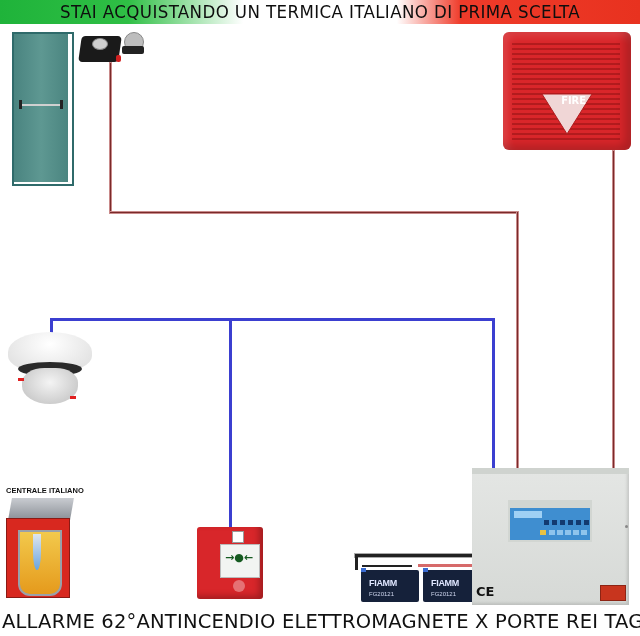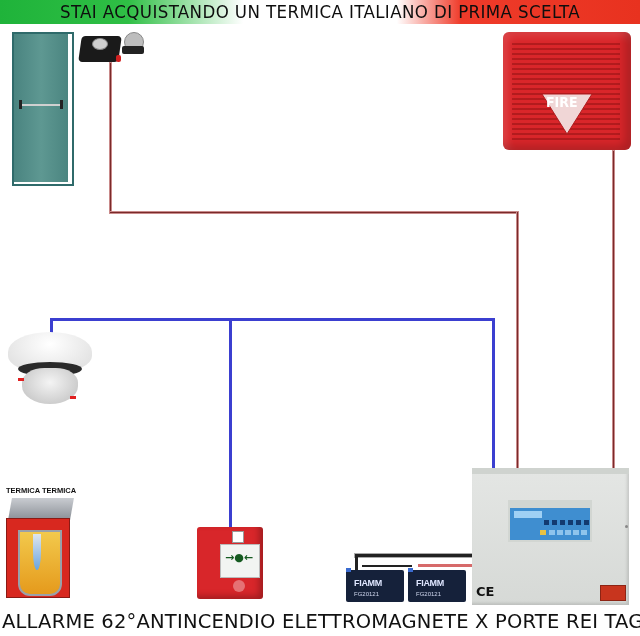--- a/index.html
+++ b/index.html
@@ -40,21 +40,21 @@
   #magnet-disc { left: 92px; top: 38px; width: 14px; height: 10px; border-radius: 50%; background: #cfcfcf; border: 1px solid #888; }
   #magnet-led { left: 116px; top: 55px; width: 5px; height: 7px; background: #d02020; border-radius: 2px; }
   #armature { left: 124px; top: 32px; width: 18px; height: 18px; border-radius: 50%; background: #bdbdbd; border: 1px solid #888; }
   #armature-base { left: 122px; top: 46px; width: 22px; height: 8px; background: #222; border-radius: 2px; }
 
   
   #siren { left: 503px; top: 32px; width: 128px; height: 118px; background: #d9262a; border-radius: 6px; box-shadow: inset -6px -4px 10px rgba(0,0,0,0.2), inset 4px 4px 8px rgba(255,255,255,0.15); }
   #siren-grille { left: 512px; top: 40px; width: 108px; height: 100px;
     background: repeating-linear-gradient(0deg, rgba(90,0,0,0.55) 0 2px, transparent 2px 5px); opacity: 0.55; }
   #siren-tri { left: 540px; top: 92px; width: 54px; height: 44px; }
-  #siren-fire { left: 546px; top: 94px; width: 40px; text-align: left; font-size: 14px; font-weight: bold; color: #fff; font-family: "DejaVu Sans Condensed", "DejaVu Sans", sans-serif; }
+  #siren-fire { left: 546px; top: 94px; width: 40px; text-align: right; font-size: 11px; font-weight: bold; color: #fff; font-family: "DejaVu Sans Condensed", "DejaVu Sans", sans-serif; }
 
   
   #det-top { left: 8px; top: 332px; width: 84px; height: 40px; background: radial-gradient(ellipse at 50% 30%, #ffffff, #dcdcdc); border-radius: 50% 50% 40% 40%; }
   #det-ring { left: 18px; top: 362px; width: 64px; height: 14px; background: #2a2a2a; border-radius: 50%; }
   #det-bottom { left: 22px; top: 368px; width: 56px; height: 36px; background: radial-gradient(ellipse at 50% 40%, #f4f4f4, #bdbdbd); border-radius: 40% 40% 50% 50%; }
   #det-led1 { left: 18px; top: 378px; width: 6px; height: 3px; background: #e02020; }
   #det-led2 { left: 70px; top: 396px; width: 6px; height: 3px; background: #e02020; }
 
   
   #boiler-label { left: 6px; top: 486px; font-size: 7.5px; font-weight: bold; color: #111; font-family: "Liberation Sans", sans-serif; white-space: nowrap; }
@@ -64,21 +64,21 @@
   #boiler-flame { left: 33px; top: 534px; width: 8px; height: 36px; background: linear-gradient(#dfe6ee, #6aa5e0); border-radius: 0 0 50% 50%; }
 
   
   #callpoint { left: 197px; top: 527px; width: 66px; height: 72px; background: #d8262a; border-radius: 3px; box-shadow: inset -4px -3px 6px rgba(0,0,0,0.25); }
   #cp-icon { left: 232px; top: 531px; width: 10px; height: 10px; background: #fff; border: 1px solid #999; }
   #cp-window { left: 220px; top: 544px; width: 38px; height: 32px; background: #f2f4f2; border: 1px solid #bbb; }
   #cp-arrows { left: 220px; top: 551px; width: 38px; text-align: center; font-size: 11px; color: #155a20; font-weight: bold; }
   #cp-key { left: 233px; top: 580px; width: 12px; height: 12px; border-radius: 50%; background: rgba(255,255,255,0.35); }
 
   
-  .battery { width: 58px; height: 32px; background: #15213a; border-radius: 2px; }
+  .battery { width: 58px; height: 32px; background: #15213a; border-radius: 2px; margin-left: 15px; }
   .batt-brand { font-size: 9px; font-weight: bold; color: #dfe6ff; font-family: "Liberation Sans", sans-serif; letter-spacing: -0.3px; }
   .batt-model { font-size: 6px; color: #cfd6ee; font-family: "Liberation Sans", sans-serif; }
   .batt-term { width: 5px; height: 4px; background: #3a6bd0; }
 
   
   #panel { left: 472px; top: 468px; width: 157px; height: 137px; background: linear-gradient(#e4e6e4, #d6d9d6); box-shadow: inset -2px -2px 3px rgba(0,0,0,0.12); }
   #panel-lip { left: 472px; top: 468px; width: 157px; height: 6px; background: #cfd3cf; }
   #panel-window { left: 508px; top: 500px; width: 84px; height: 42px; background: #d2d6d2; }
   #panel-display { left: 510px; top: 508px; width: 80px; height: 32px; background: #3f8ed0; }
   #panel-ce { left: 476px; top: 584px; font-size: 13px; font-weight: bold; color: #111; }
@@ -120,21 +120,21 @@
   <polygon points="2,2 52,2 27,42" fill="#f0d6d6" stroke="#b01b1e" stroke-width="1"></polygon>
 </svg>
 <div class="abs" id="siren-fire">FIRE</div>
 
 <div class="abs" id="det-top"></div>
 <div class="abs" id="det-ring"></div>
 <div class="abs" id="det-bottom"></div>
 <div class="abs" id="det-led1"></div>
 <div class="abs" id="det-led2"></div>
 
-<div class="abs" id="boiler-label">TERMICA TERMICA</div>
+<div class="abs" id="boiler-label">CENTRALE ITALIANO</div>
 <div class="abs" id="boiler-top"></div>
 <div class="abs" id="boiler-body"></div>
 <div class="abs" id="boiler-inner"></div>
 <div class="abs" id="boiler-flame"></div>
 
 <div class="abs" id="callpoint"></div>
 <div class="abs" id="cp-icon"></div>
 <div class="abs" id="cp-window"></div>
 <div class="abs" id="cp-arrows">→●←</div>
 <div class="abs" id="cp-key"></div>

